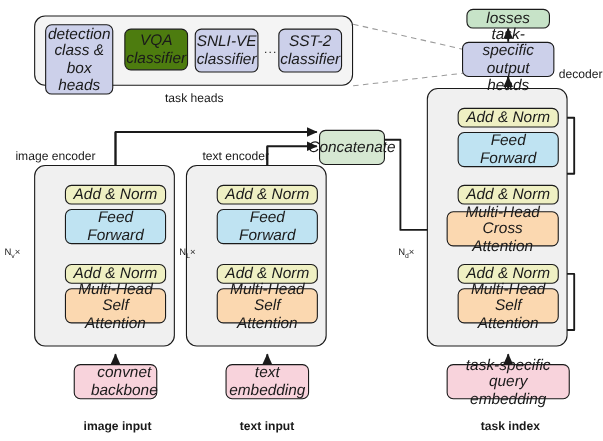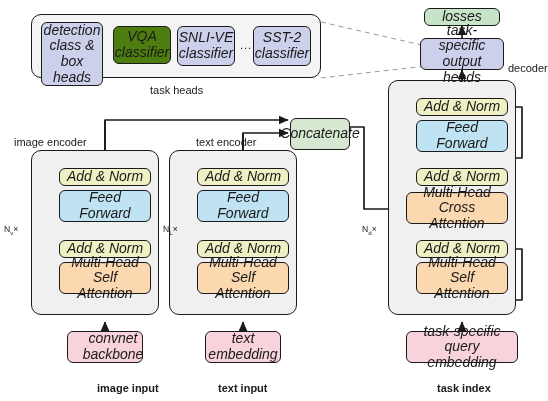--- a/index.html
+++ b/index.html
@@ -173,23 +173,23 @@
       <span>Multi-Head</span>
       <span>Self Attention</span>
     </span>
   </div>
   <div class="box" style="left:67px;top:331px;width:76px;height:32px;background:#f8d3dc;padding-left:16px;">
     <span>
       <span>convnet</span>
       <span>backbone</span>
     </span>
   </div>
-  <div class="cap bold" style="left:76px;top:382px;margin-left:21px;">image input</div>
-
-  <div class="cap" style="left:196px;top:136px;">text encoder</div>
+  <div class="cap bold" style="left:76px;top:382px;">image input</div>
+
+  <div class="cap" style="left:184px;top:136px;">text encoder</div>
   <div class="grp" style="left:169px;top:150px;width:128px;height:165px;"></div>
   <div class="nlab" style="left:163px;top:224px;">
     <span>N</span><sub>L</sub><span>×</span>
   </div>
 
   <div class="box" style="left:197px;top:168px;width:92px;height:18px;background:#eff0c3;">
     <span>Add &amp; Norm</span>
   </div>
   <div class="box" style="left:197px;top:190px;width:92px;height:32px;background:#bfe3f2;">
     <span>

